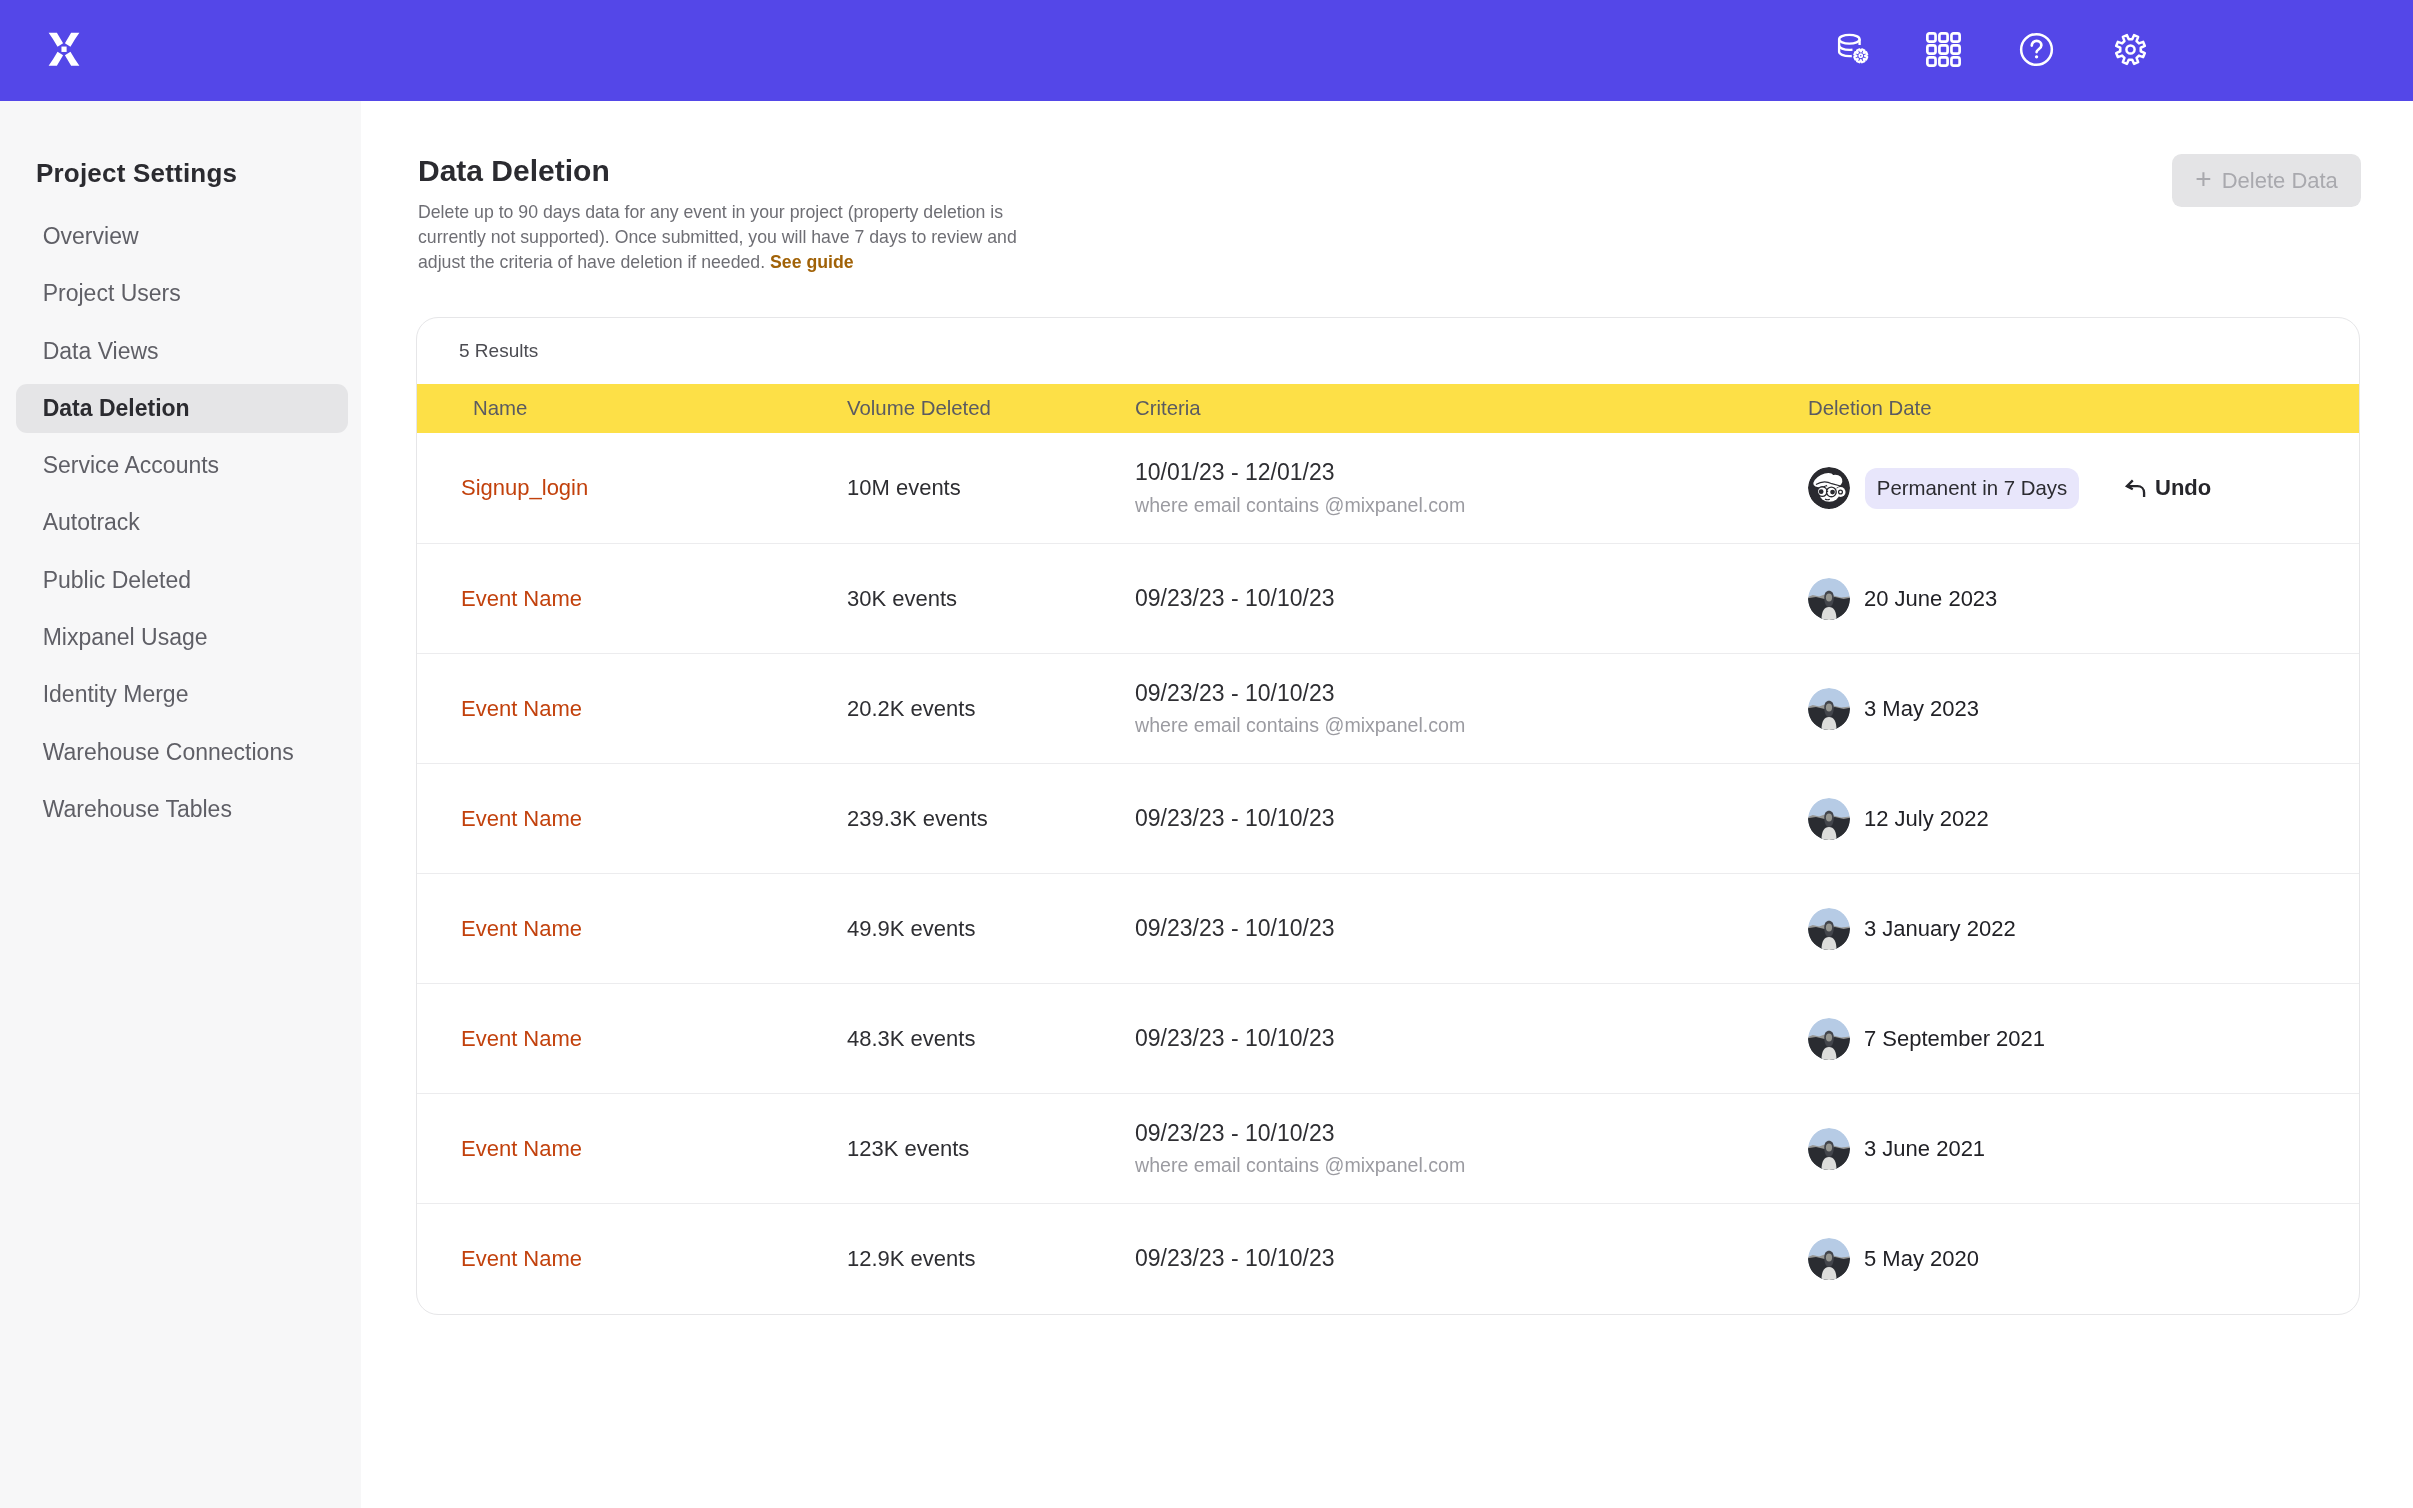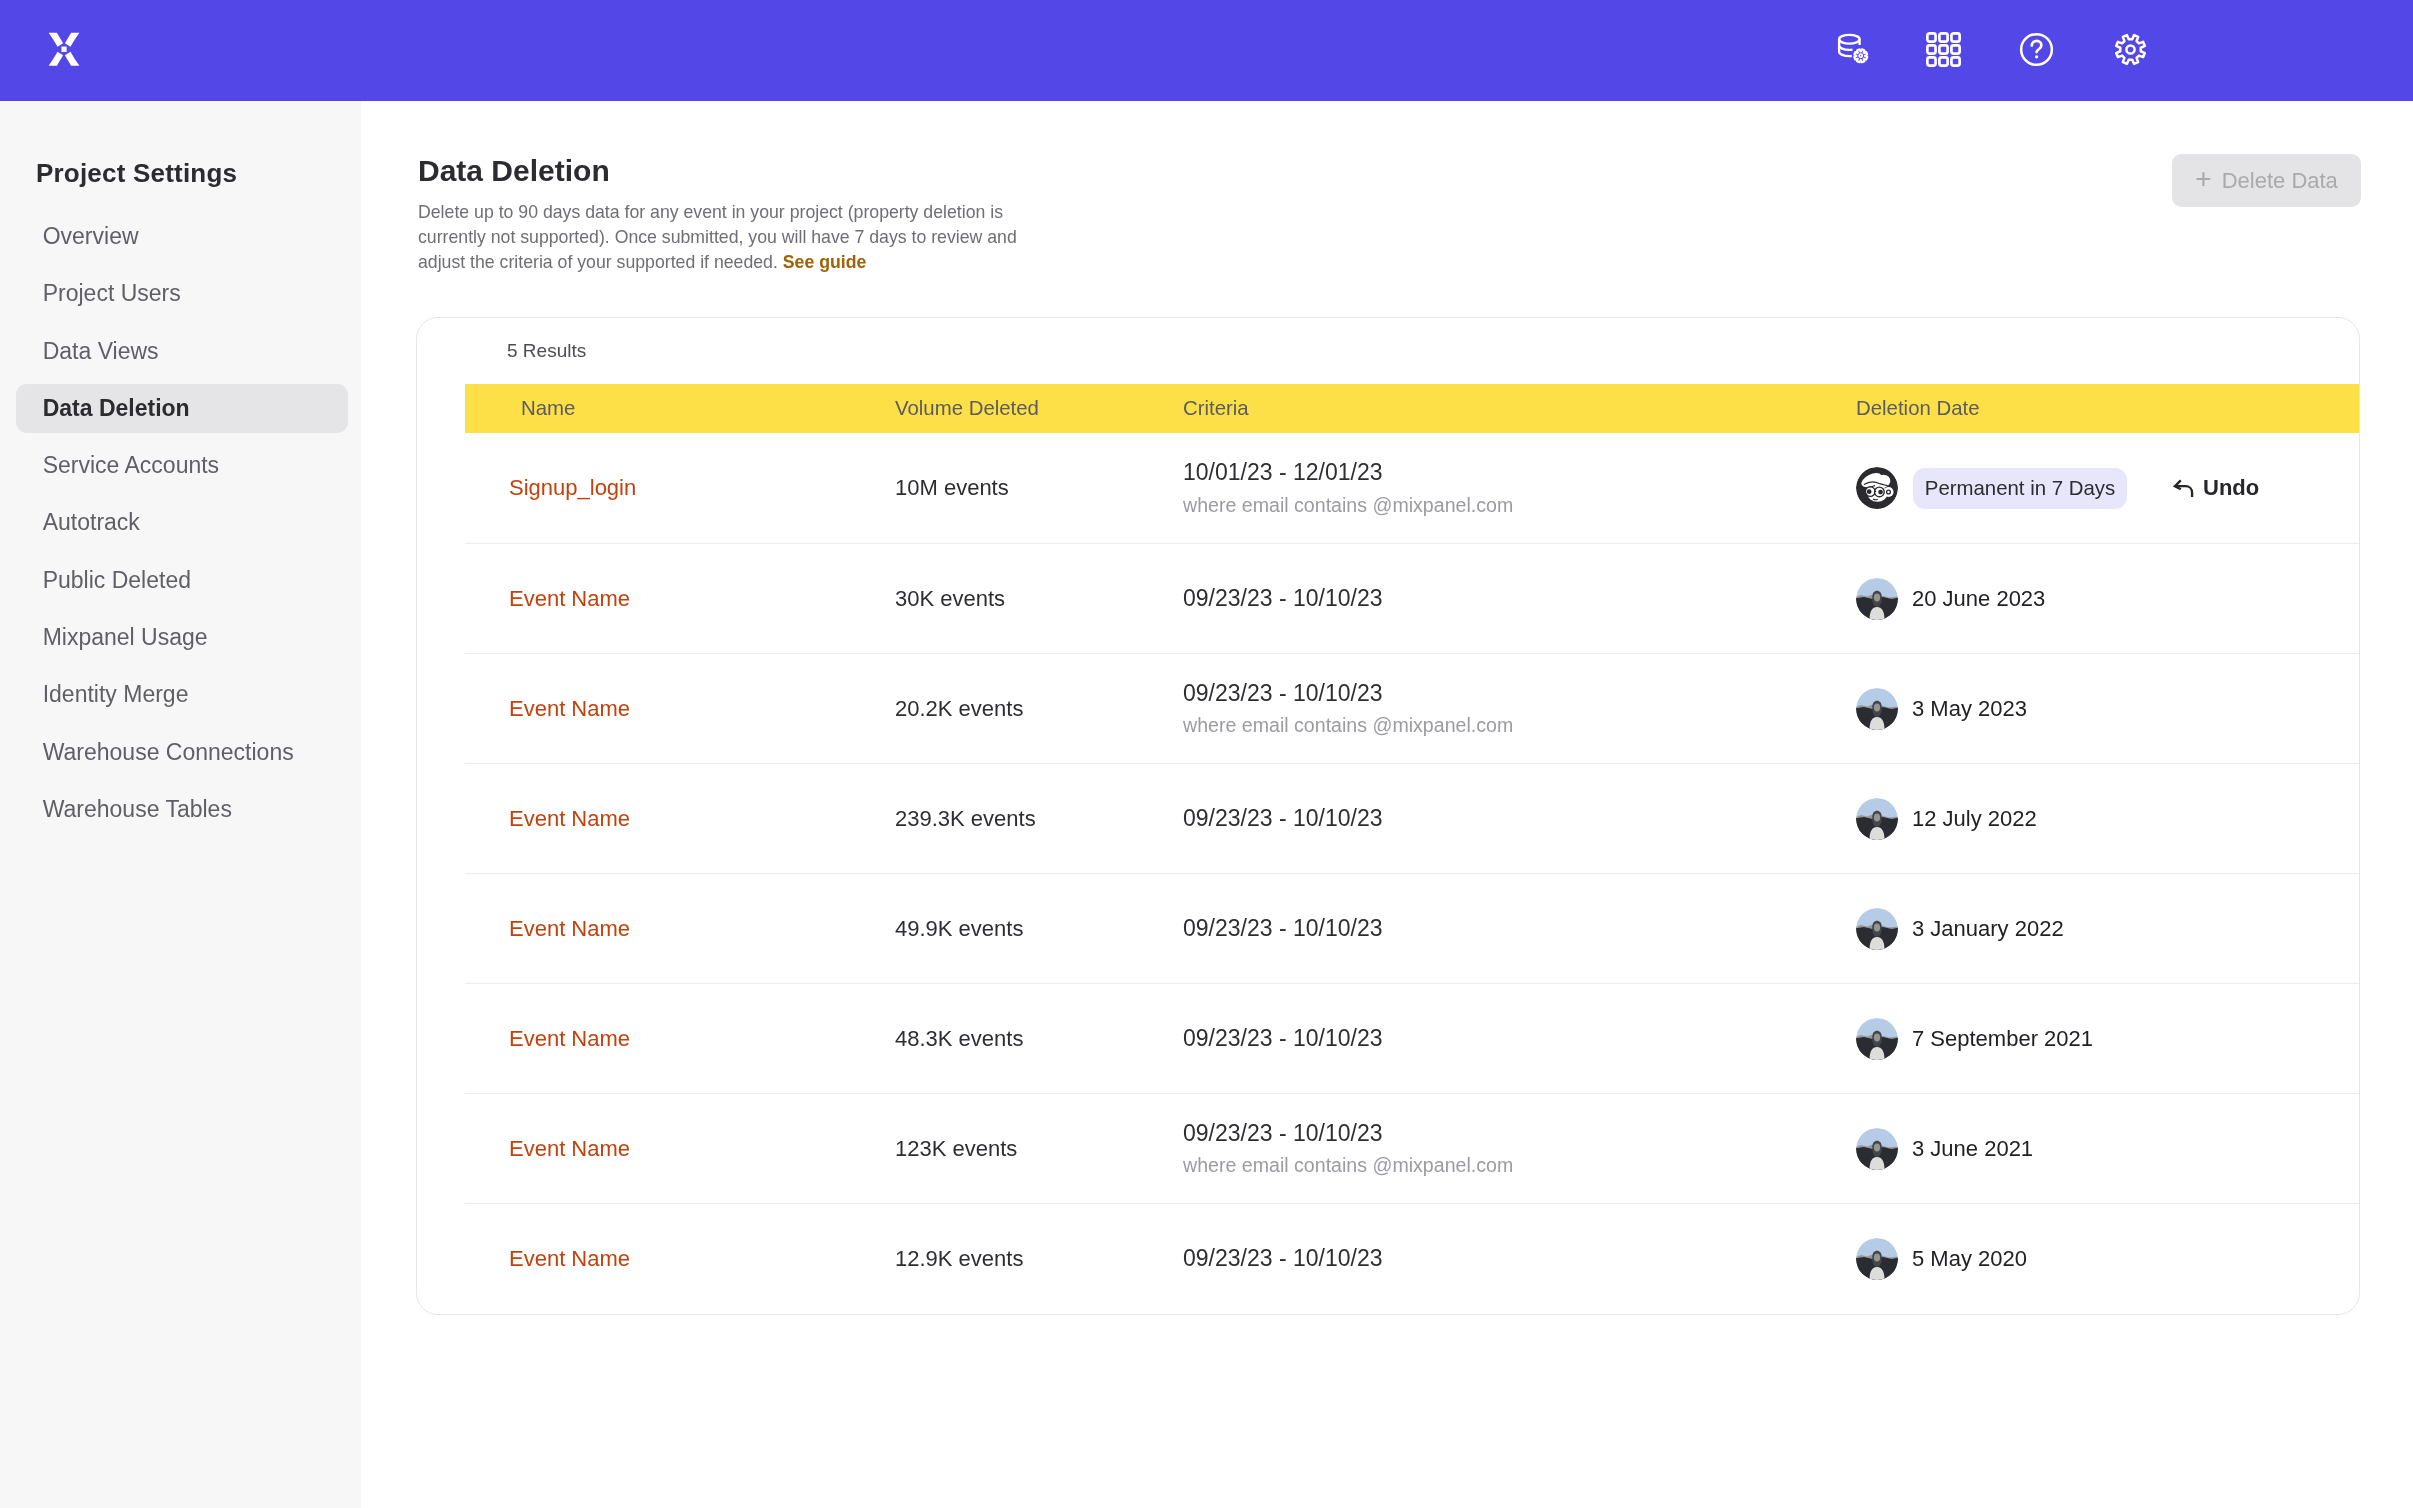--- a/index.html
+++ b/index.html
@@ -54,21 +54,20 @@
     border: none; border-radius: 9.4px; background: #e4e4e6; color: #a9a9ae;
     font-family: inherit; font-size: 22px; font-weight: 400;
     display: flex; align-items: center; justify-content: center; gap: 10.2px;
   }
   .delete-btn .plus { font-size: 28px; font-weight: 400; line-height: 28px; margin-top: -2.4px; }
   
   .card {
     position: absolute; left: 416px; top: 317px; width: 1944px; height: 998px;
     background: #fff; border: 1.6px solid #e6e6e8; border-radius: 22px;
     overflow: hidden;
-    padding-left: 48px;
   }
   .card-head {
     height: 66px; display: flex; align-items: center; padding-left: 42px;
     font-size: 19px; color: #4c4c52;
   }
   .thead {
     position: relative; height: 49px; background: #fde047; text-decoration: underline;
   }
   .th { position: absolute; top: 0; height: 49px; display: flex; align-items: center;
     font-size: 20.4px; color: #5b5b61; }
@@ -196,21 +195,21 @@
     <span class="side-label">Warehouse Tables</span>
   </div>
     </nav>
 </aside>
 
 <main>
   <h1 class="page-title">Data Deletion</h1>
   <p class="desc">
     <span>Delete up to 90 days data for any event in your project (property deletion is</span><br>
     <span>currently not supported). Once submitted, you will have 7 days to review and</span><br>
-    <span>adjust the criteria of your supported if needed.</span>
+    <span>adjust the criteria of have deletion if needed.</span>
     <a>See guide</a>
   </p>
   <button class="delete-btn">
     <span class="plus">+</span>
     <span>Delete Data</span>
   </button>
 
   <section class="card">
     <div class="card-head">5 Results</div>
     <div class="thead">

